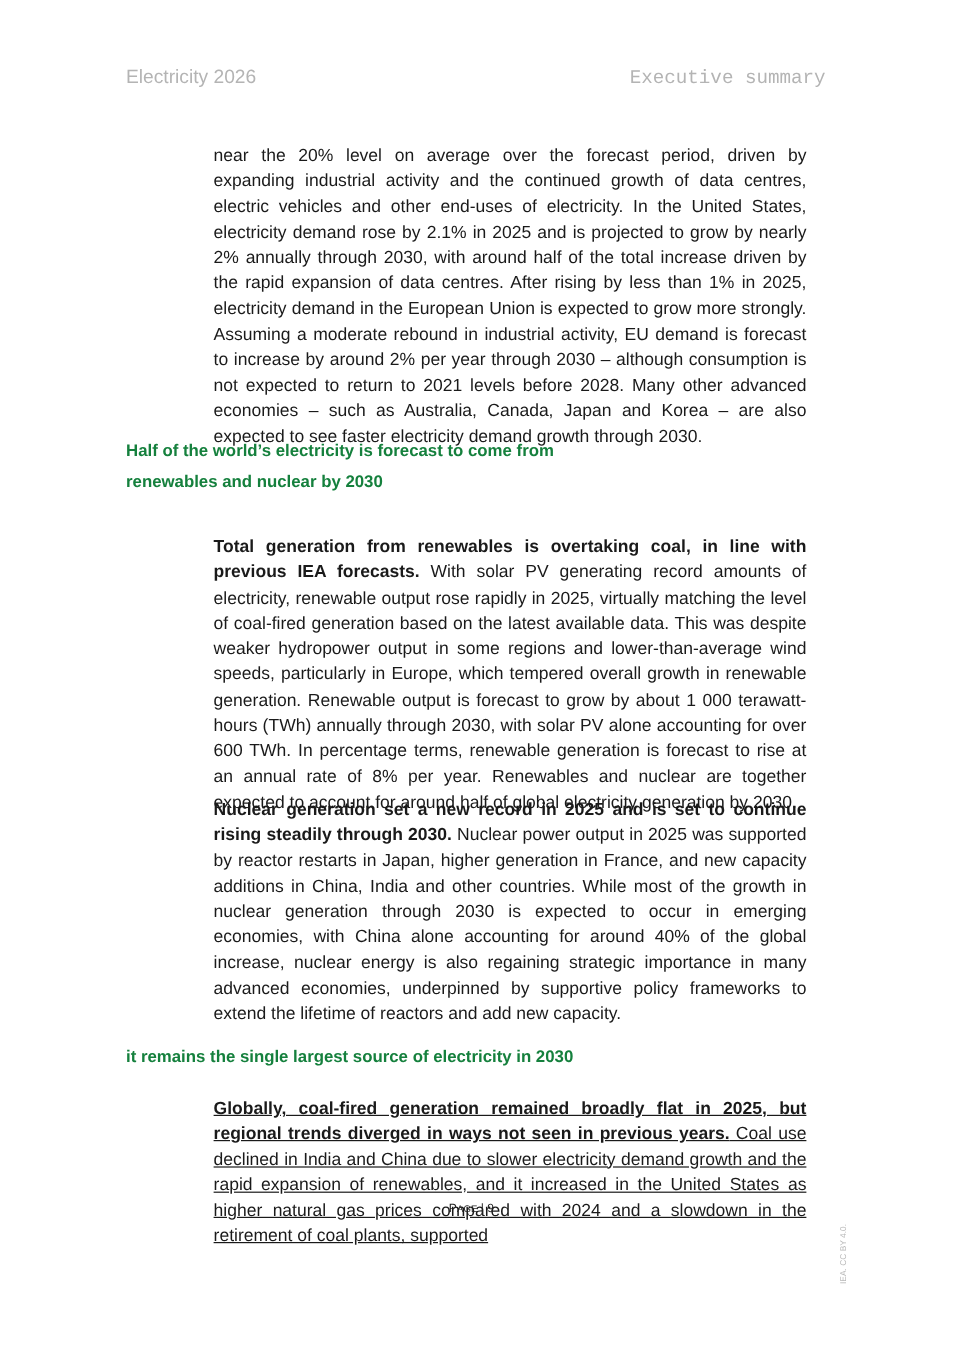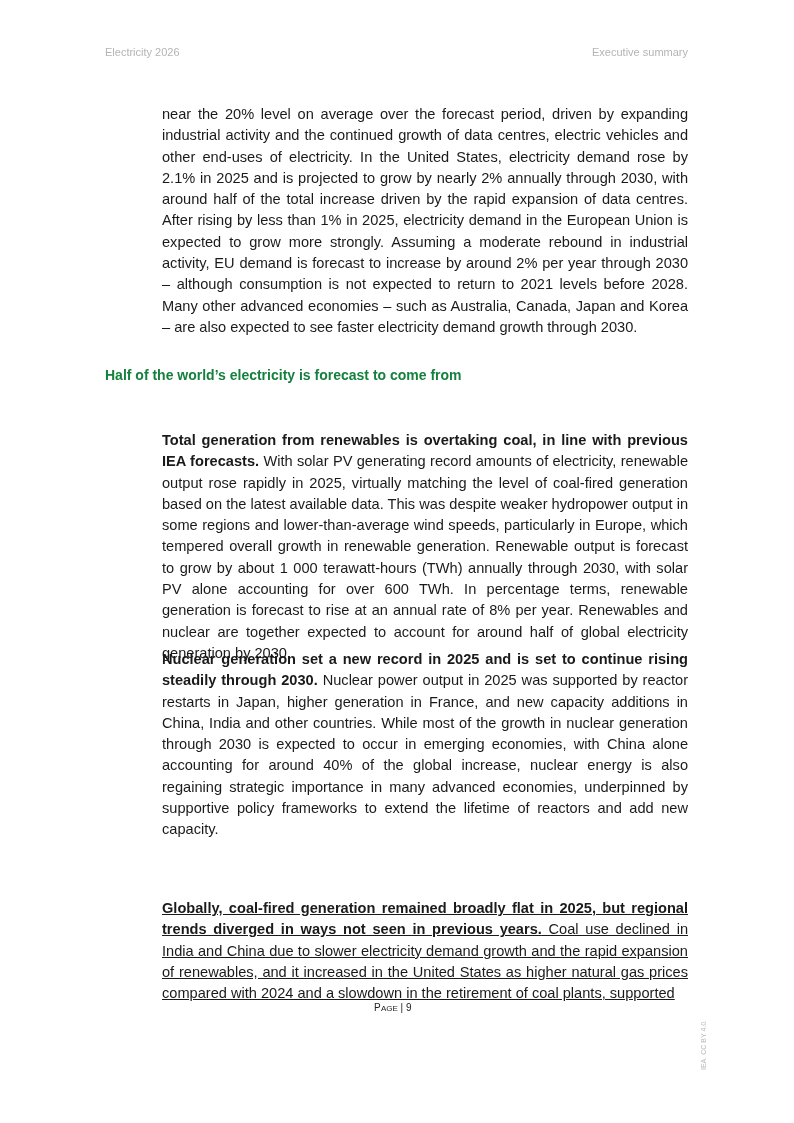--- a/index.html
+++ b/index.html
@@ -1,22 +1,22 @@
 <!DOCTYPE html>
 <html><head>
 <meta charset="utf-8">
 <style>
   html, body { margin: 0; padding: 0; background: #ffffff; }
   body { width: 794px; height: 1123px; position: relative; overflow: hidden;
          font-family: "Liberation Sans", sans-serif; color: #1a1a1a; }
-  .hdr { position: absolute; top: 46px; font-size: 11px; color: #b4b4b4; }
+  .hdr { position: absolute; top: 56px; font-size: 16px; color: #b4b4b4; }
   .hdr-left { left: 105px; }
-  .hdr-right { right: 106px; }
+  .hdr-right { right: 106px; font-family: Liberation Mono, monospace; }
   .content { position: absolute; left: 162px; width: 526px; }
-  p.body { margin: 0; font-size: 14.6px; line-height: 21.3px; text-align: justify; }
+  p.body { margin: 16px; font-size: 14.6px; line-height: 21.3px; text-align: justify; }
   p.body b { font-weight: bold; }
   h2.sec { position: absolute; left: 105px; width: 600px; margin: 0;
            font-size: 14px; line-height: 26px; font-weight: bold; color: #15803d; }
   .page-num { position: absolute; top: 1002px; left: 374px; font-size: 10px; color: #222; }
   .page-num .cap { font-size: 10px; letter-spacing: 0.2px; }
   .page-num .small { font-size: 8px; }
   .license { position: absolute; left: 700px; top: 1070px; font-size: 7px; color: #b8b8b8;
              transform: rotate(-90deg); transform-origin: left top; white-space: nowrap; }
 </style>
 </head>
@@ -24,32 +24,34 @@
 
 <div class="hdr hdr-left">Electricity 2026</div>
 <div class="hdr hdr-right">Executive summary</div>
 
 <div class="content" style="top:104px;">
   <p class="body">near the 20% level on average over the forecast period, driven by expanding industrial activity and the continued growth of data centres, electric vehicles and other end-uses of electricity. In the United States, electricity demand rose by 2.1% in 2025 and is projected to grow by nearly 2% annually through 2030, with around half of the total increase driven by the rapid expansion of data centres. After rising by less than 1% in 2025, electricity demand in the European Union is expected to grow more strongly. Assuming a moderate rebound in industrial activity, EU demand is forecast to increase by around 2% per year through 2030 – although consumption is not expected to return to 2021 levels before 2028. Many other advanced economies – such as Australia, Canada, Japan and Korea – are also expected to see faster electricity demand growth through 2030.</p>
 </div>
 
 <h2 class="sec" style="top:362px;">
   <span>Half of the world’s electricity is forecast to come from</span><br>
+  <span>renewables and nuclear by 2030</span>
 </h2>
 
 <div class="content" style="top:430px;">
   <p class="body"><b>Total generation from renewables is overtaking coal, in line with previous IEA forecasts.</b><span> With solar PV generating record amounts of electricity, renewable output rose rapidly in 2025, virtually matching the level of coal-fired generation based on the latest available data. This was despite weaker hydropower output in some regions and lower-than-average wind speeds, particularly in Europe, which tempered overall growth in renewable generation. Renewable output is forecast to grow by about 1 000 terawatt-hours (TWh) annually through 2030, with solar PV alone accounting for over 600 TWh. In percentage terms, renewable generation is forecast to rise at an annual rate of 8% per year. Renewables and nuclear are together expected to account for around half of global electricity generation by 2030.</span></p>
 </div>
 
 <div class="content" style="top:649px;">
   <p class="body"><b>Nuclear generation set a new record in 2025 and is set to continue rising steadily through 2030.</b><span> Nuclear power output in 2025 was supported by reactor restarts in Japan, higher generation in France, and new capacity additions in China, India and other countries. While most of the growth in nuclear generation through 2030 is expected to occur in emerging economies, with China alone accounting for around 40% of the global increase, nuclear energy is also regaining strategic importance in many advanced economies, underpinned by supportive policy frameworks to extend the lifetime of reactors and add new capacity.</span></p>
 </div>
 
 <h2 class="sec" style="top:841px;">
   <br>
+  <span>it remains the single largest source of electricity in 2030</span>
 </h2>
 
 <div class="content" style="top:898px;text-decoration:underline;">
   <p class="body"><b>Globally, coal-fired generation remained broadly flat in 2025, but regional trends diverged in ways not seen in previous years.</b><span> Coal use declined in India and China due to slower electricity demand growth and the rapid expansion of renewables, and it increased in the United States as higher natural gas prices compared with 2024 and a slowdown in the retirement of coal plants, supported</span></p>
 </div>
 
 <div class="page-num">
   <span class="cap">P</span><span class="small">AGE</span><span> | </span><span>9</span>
 </div>
 

